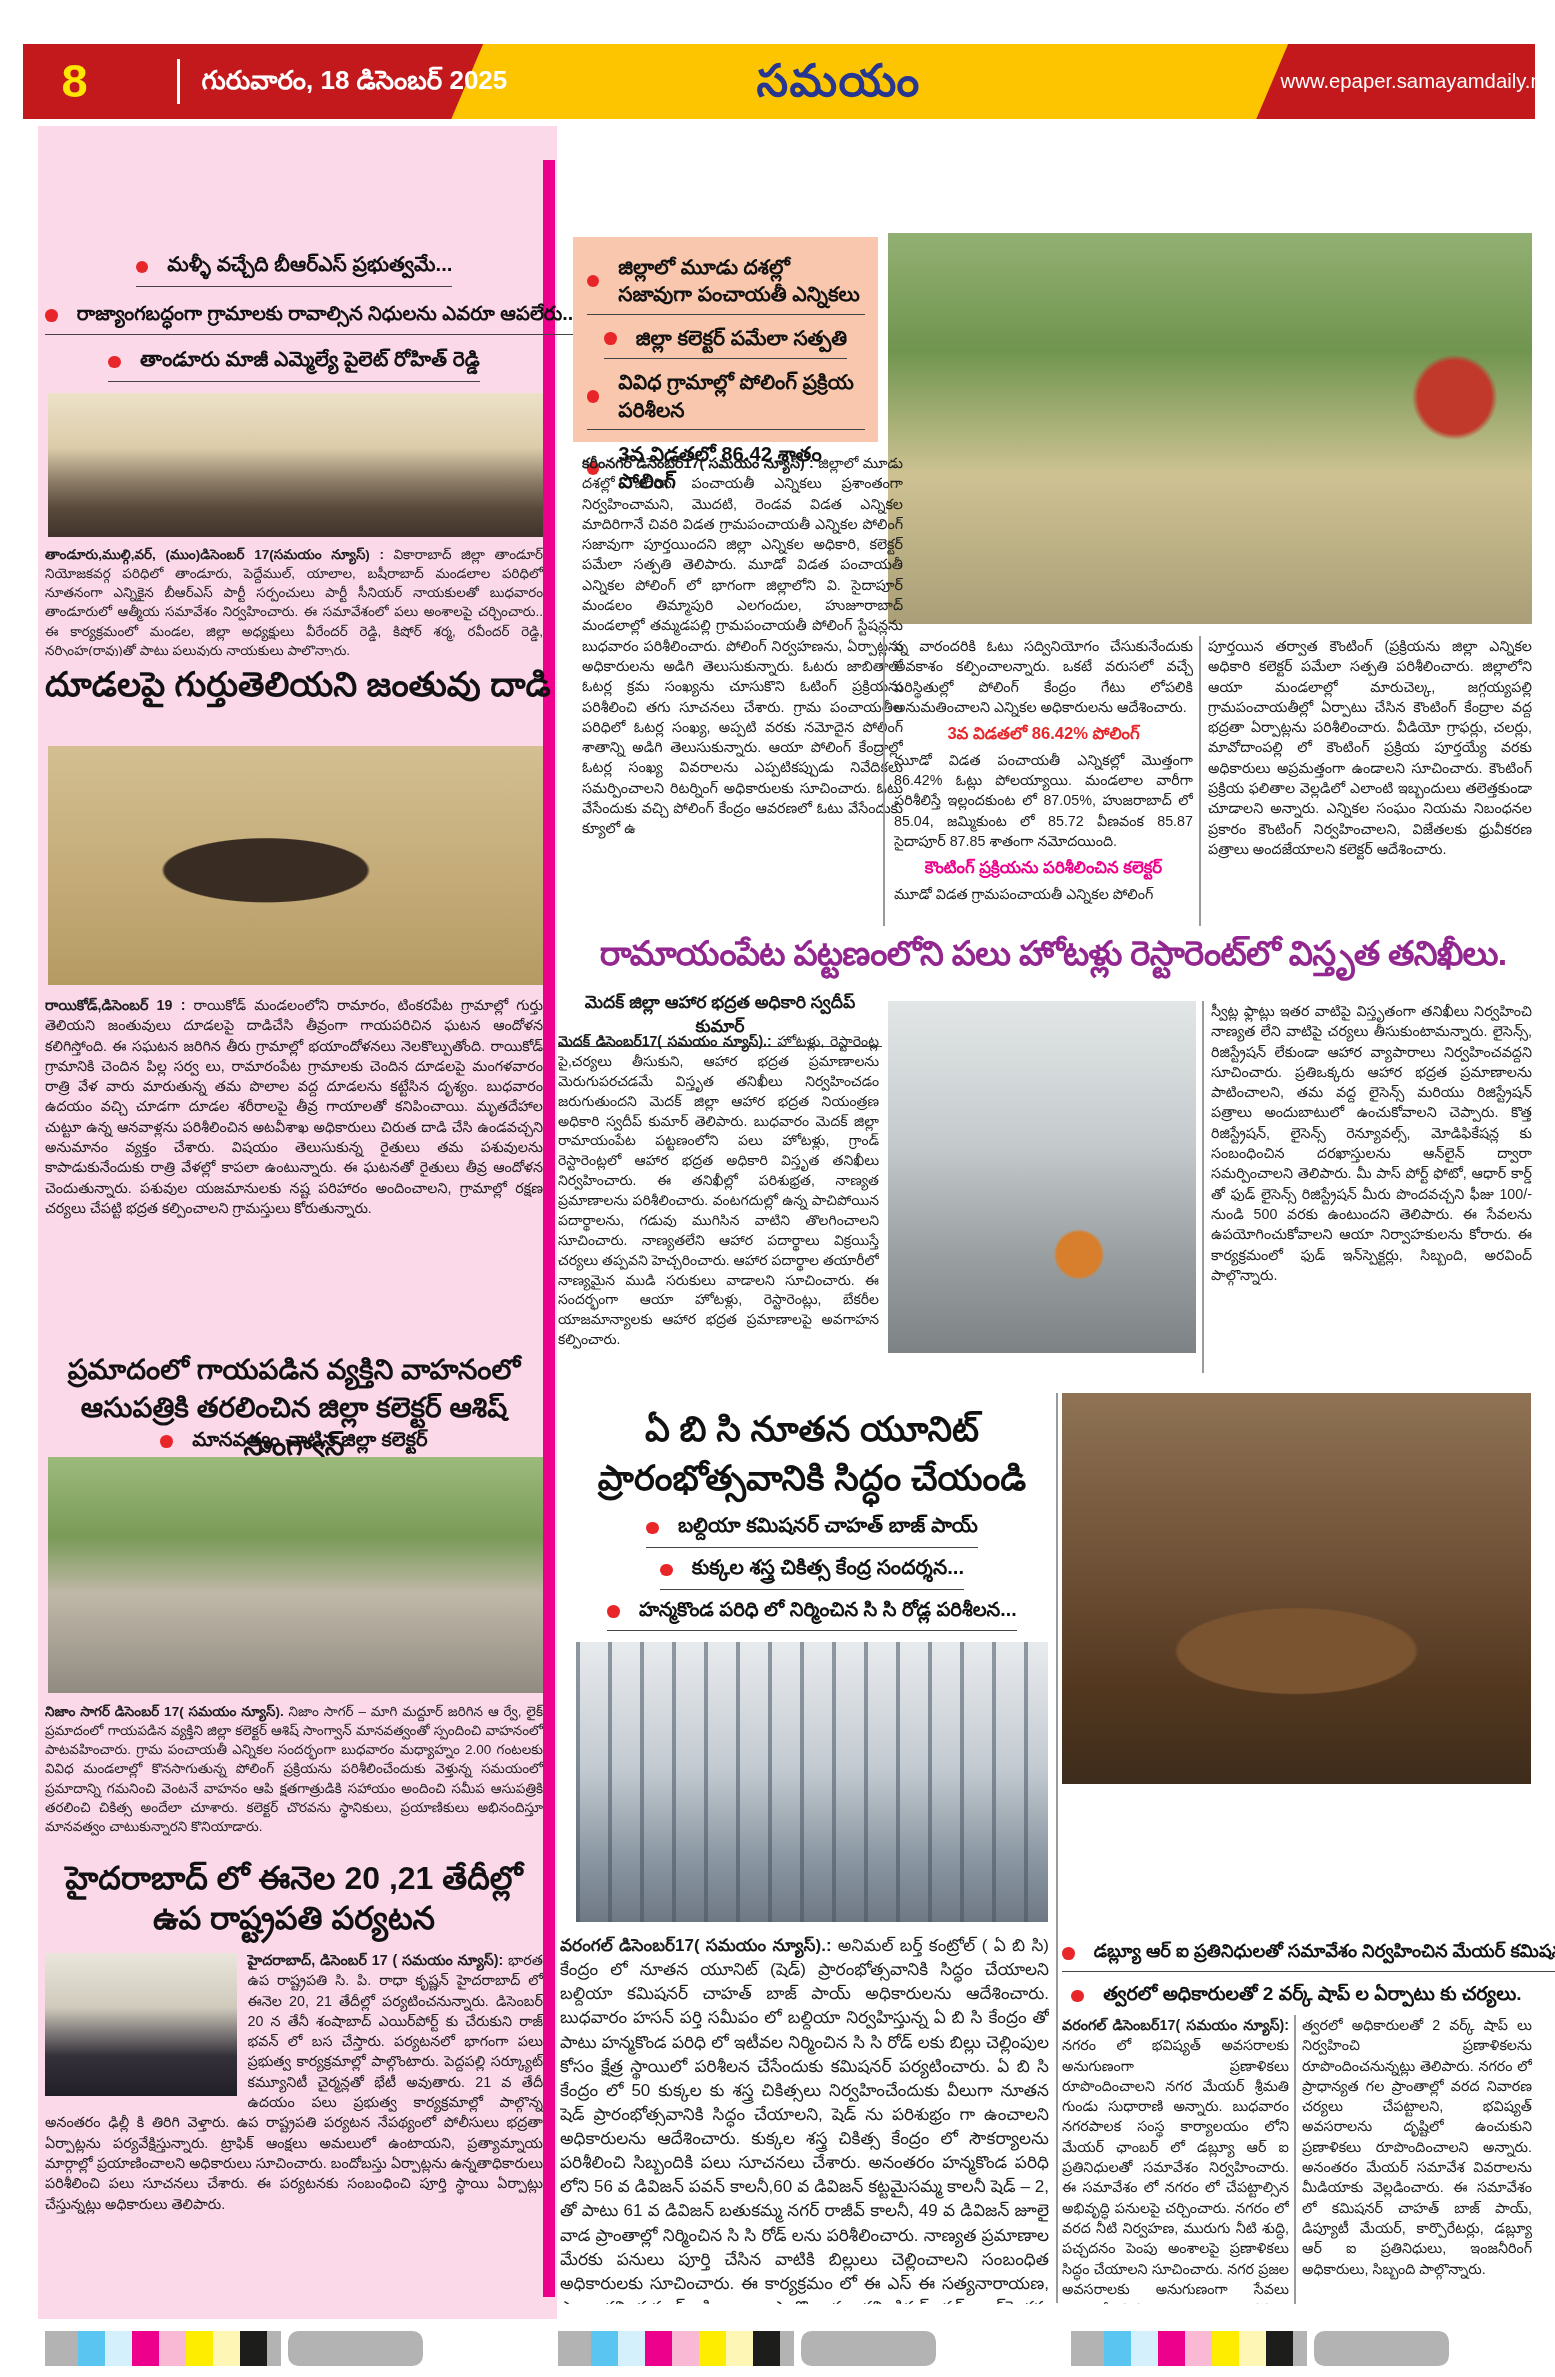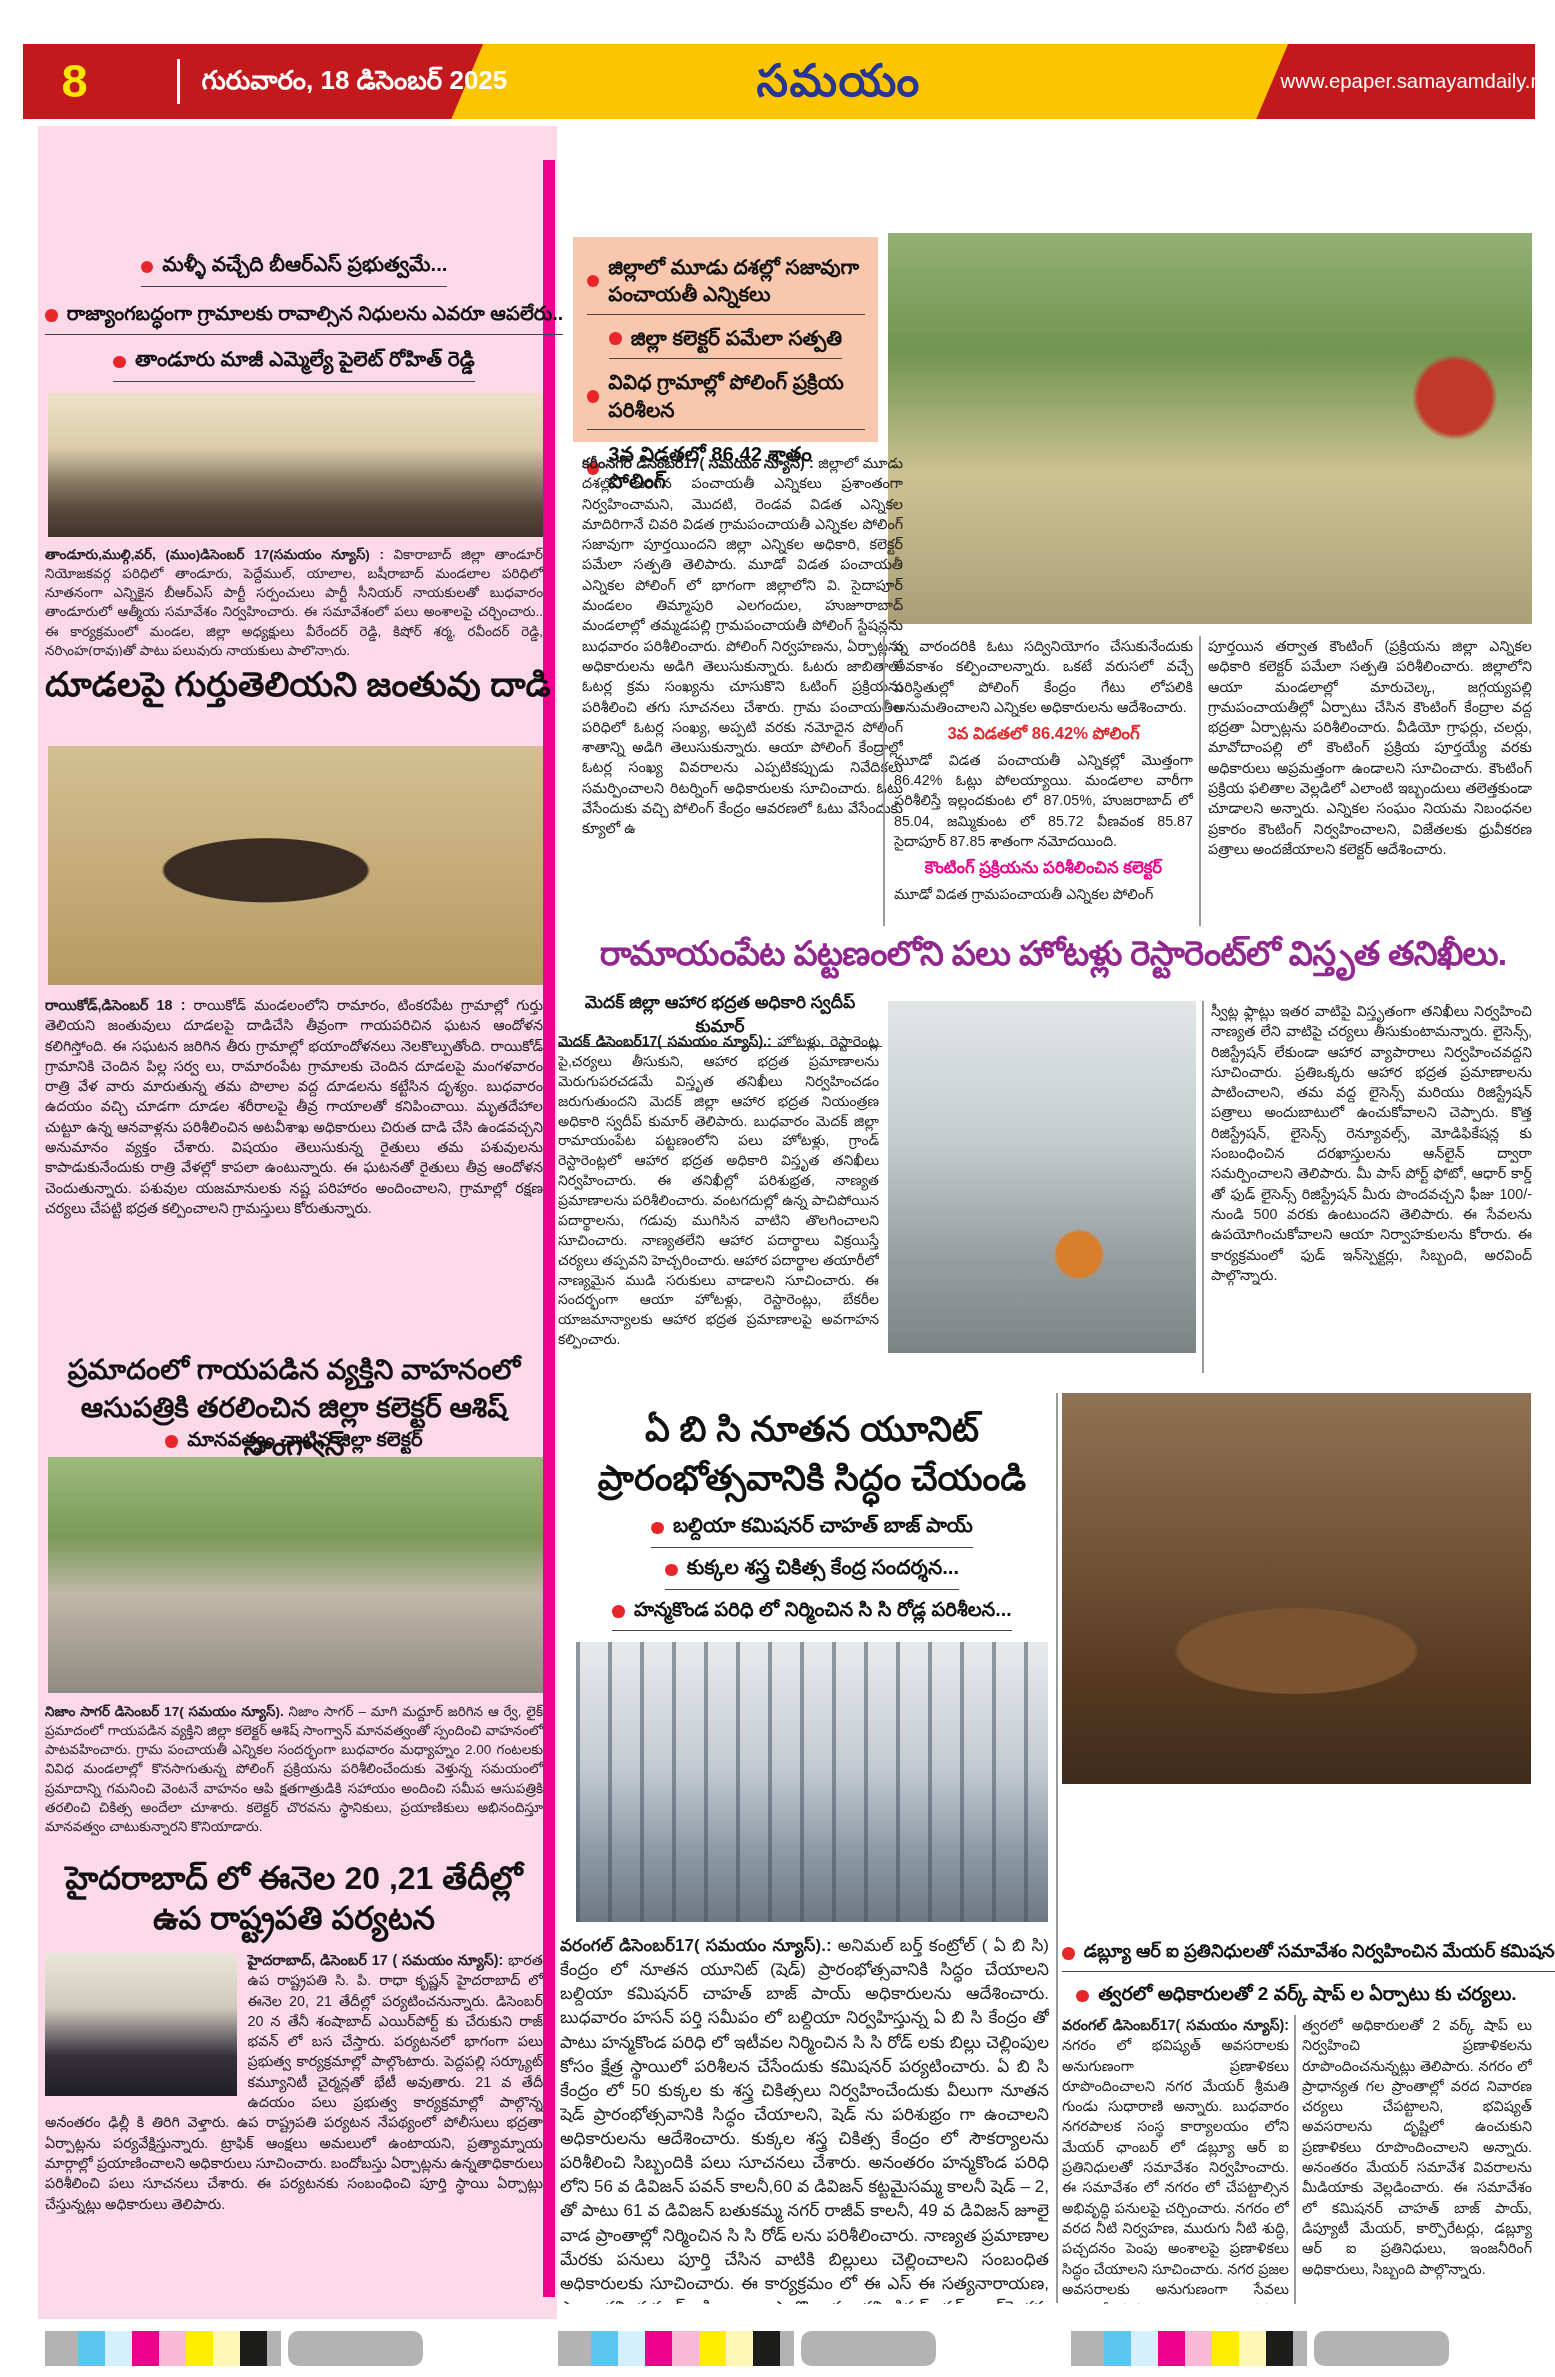--- a/index.html
+++ b/index.html
@@ -20,21 +20,21 @@
   
   .lead-head{position:absolute;left:563px;top:141px;width:972px;height:84px;
              font-size:66px;font-weight:bold;color:#e21f1f;text-align:center;white-space:nowrap;letter-spacing:-1.5px;}
   .h-black{font-weight:bold;color:#121212;text-align:center;}
   .purple-head{position:absolute;left:573px;top:934px;width:960px;font-size:34px;font-weight:bold;
                color:#92278f;text-align:center;white-space:nowrap;letter-spacing:-0.8px;}
   .body{font-size:14.3px;line-height:1.42;text-align:justify;color:#1c1c1c;overflow:hidden;}
   .dateline{font-weight:bold;}
   .sub-red{color:#e8262a;font-weight:bold;text-align:center;font-size:16.6px;margin:4.5px 0;}
   .sub-mag{color:#ec008c;font-weight:bold;text-align:center;font-size:16.6px;margin:4.5px 0;}
-  .bullet-row{display:flex;align-items:center;justify-content:center;gap:9px;font-weight:bold;color:#121212;}
+  .bullet-row{display:flex;align-items:center;justify-content:center;gap:19px;font-weight:bold;color:#121212;}
   .bullet-row .txt{white-space:nowrap;}
   .dot{width:12.8px;height:12.8px;border-radius:50%;background:#e8262a;flex:0 0 auto;}
   .u{border-bottom:1.5px solid #444;padding-bottom:5.3px;width:fit-content;margin-left:auto;margin-right:auto;}
 
   
   .pinkcol{position:absolute;left:38px;top:126px;width:519px;height:2193px;background:#fbd9e9;}
   .magstripe{position:absolute;left:543px;top:160px;width:12px;height:2137px;background:#ec008c;}
 
   
   .photo{position:absolute;overflow:hidden;}
@@ -104,21 +104,21 @@
   <div class="photo ph1" style="left:48px;top:393px;width:495px;height:144px;"></div>
   <div class="abs body" style="left:45px;top:545px;width:498px;height:111px;font-size:13.5px;">
     <span class="dateline">తాండూరు,ముల్గి,వర్, (ముం)డిసెంబర్ 17(సమయం న్యూస్) :</span>
     <span>వికారాబాద్ జిల్లా తాండూర్ నియోజకవర్గ పరిధిలో తాండూరు, పెద్దేముల్, యాలాల, బషీరాబాద్ మండలాల పరిధిలో నూతనంగా ఎన్నికైన బీఆర్ఎస్ పార్టీ సర్పంచులు పార్టీ సీనియర్ నాయకులతో బుధవారం తాండూరులో ఆత్మీయ సమావేశం నిర్వహించారు. ఈ సమావేశంలో పలు అంశాలపై చర్చించారు.. ఈ కార్యక్రమంలో మండల, జిల్లా అధ్యక్షులు వీరేందర్ రెడ్డి, కిషోర్ శర్మ, రవీందర్ రెడ్డి, నర్సింహ(రావు)తో పాటు పలువురు నాయకులు పాల్గొన్నారు.</span>
   </div>
 
   <div class="abs h-black" style="left:45px;top:665px;width:498px;font-size:34px;white-space:nowrap;">దూడలపై గుర్తుతెలియని జంతువు దాడి</div>
   <div class="abs" style="left:45px;top:713px;width:498px;text-align:center;font-size:20.3px;font-weight:bold;color:#92278f;margin-top:32px;">చిరుత దాడి అనుమానం</div>
   <div class="photo ph2" style="left:48px;top:746px;width:495px;height:239px;"></div>
   <div class="abs body" style="left:45px;top:995px;width:498px;height:348px;">
-    <span class="dateline">రాయికోడ్,డిసెంబర్ 18 :</span>
+    <span class="dateline">రాయికోడ్,డిసెంబర్ 19 :</span>
     <span>రాయికోడ్ మండలంలోని రామారం, టింకరపేట గ్రామాల్లో గుర్తు తెలియని జంతువులు దూడలపై దాడిచేసి తీవ్రంగా గాయపరిచిన ఘటన ఆందోళన కలిగిస్తోంది. ఈ సఘటన జరిగిన తీరు గ్రామాల్లో భయాందోళనలు నెలకొల్పుతోంది. రాయికోడ్ గ్రామానికి చెందిన పిల్ల సర్వ లు, రామారంపేట గ్రామాలకు చెందిన దూడలపై మంగళవారం రాత్రి వేళ వారు మారుతున్న తమ పొలాల వద్ద దూడలను కట్టేసిన దృశ్యం. బుధవారం ఉదయం వచ్చి చూడగా దూడల శరీరాలపై తీవ్ర గాయాలతో కనిపించాయి. మృతదేహాల చుట్టూ ఉన్న ఆనవాళ్లను పరిశీలించిన అటవీశాఖ అధికారులు చిరుత దాడి చేసి ఉండవచ్చని అనుమానం వ్యక్తం చేశారు. విషయం తెలుసుకున్న రైతులు తమ పశువులను కాపాడుకునేందుకు రాత్రి వేళల్లో కాపలా ఉంటున్నారు. ఈ ఘటనతో రైతులు తీవ్ర ఆందోళన చెందుతున్నారు. పశువుల యజమానులకు నష్ట పరిహారం అందించాలని, గ్రామాల్లో రక్షణ చర్యలు చేపట్టి భద్రత కల్పించాలని గ్రామస్తులు కోరుతున్నారు.</span>
   </div>
 
   <div class="abs h-black" style="left:45px;top:1351px;width:498px;font-size:28px;line-height:1.35;">ప్రమాదంలో గాయపడిన వ్యక్తిని వాహనంలో ఆసుపత్రికి తరలించిన జిల్లా కలెక్టర్ ఆశిష్ సాంగ్వాన్</div>
   <div class="abs" style="left:45px;top:1428px;width:498px;">
     <div class="bullet-row" style="font-size:19.6px;">
       <span class="dot"></span>
       <span class="txt">మానవత్వం చాటిన జిల్లా కలెక్టర్</span>
     </div>
   </div>

